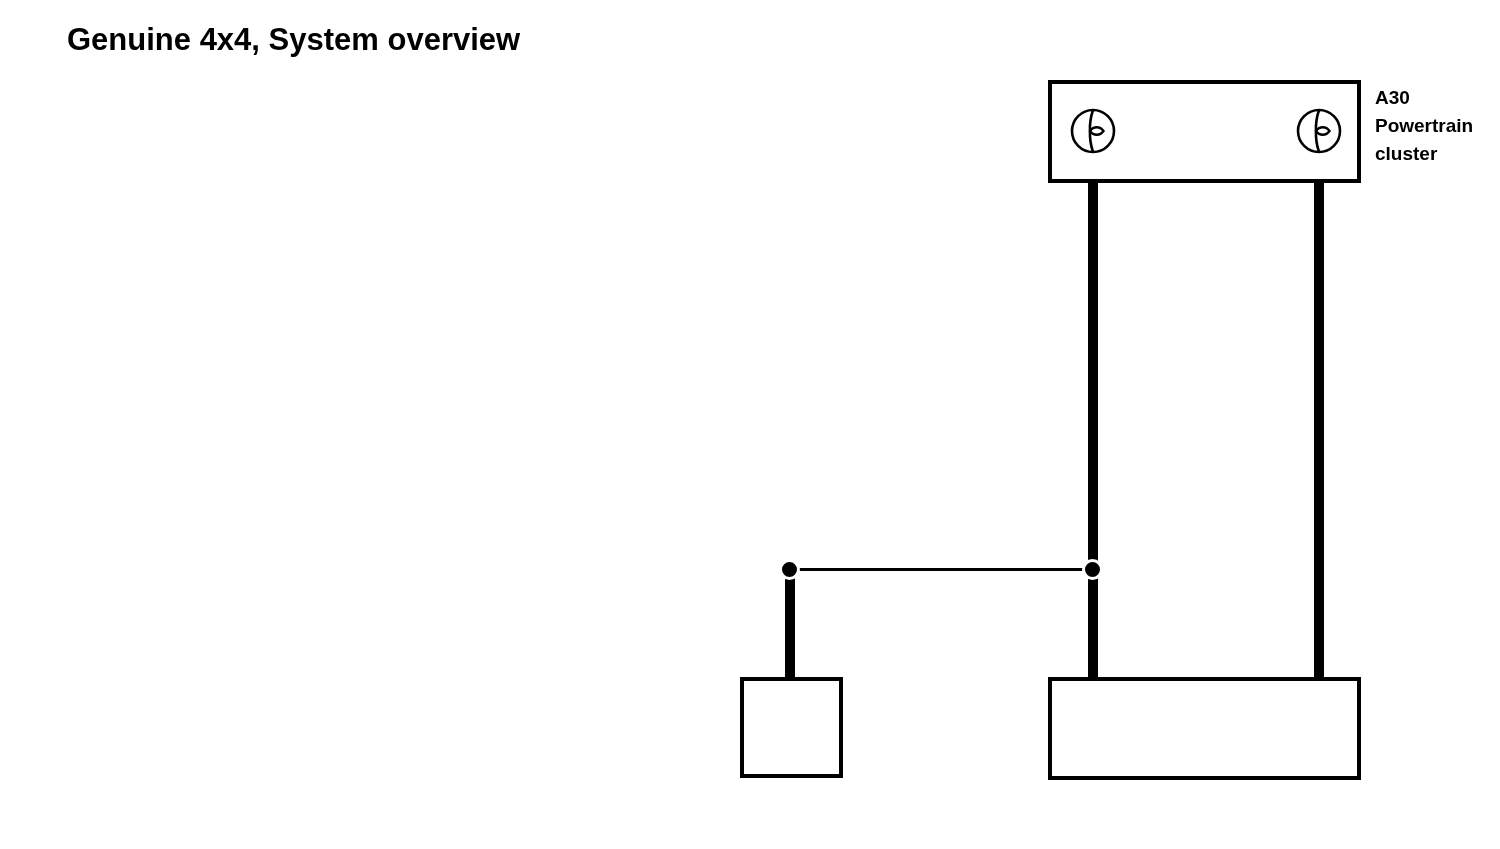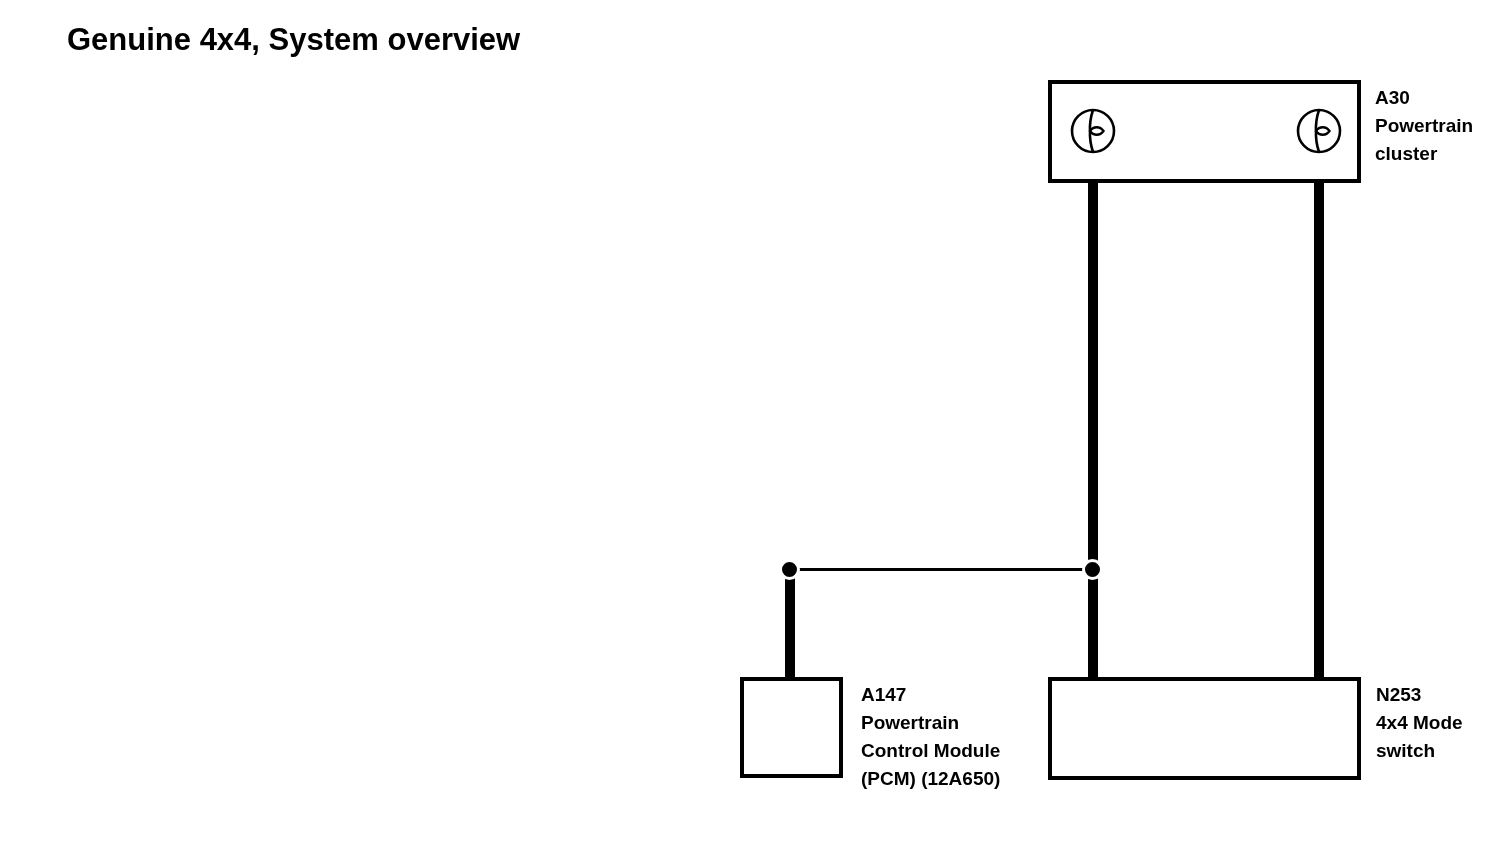--- a/index.html
+++ b/index.html
@@ -111,26 +111,15 @@
     <path d="M 0 -21 C -2 -15 -3.4 -8 -3 0 C -3.4 8 -2 15 0 21" fill="none" stroke="#000" stroke-width="2.6"></path>
     <path d="M -3 0 C 0.5 -5 7 -5 10.5 0 C 7 5 0.5 5 -3 0 Z" fill="none" stroke="#000" stroke-width="2.4"></path>
   </svg>
 
   <div class="comp-label" id="label-a30">
     <div>A30</div>
     <div>Powertrain</div>
     <div>cluster</div>
   </div>
 
-  <div class="comp-label" id="label-a147">
-    <div>A147</div>
-    <div>Powertrain</div>
-    <div>Control Module</div>
-    <div>(PCM) (12A650)</div>
-  </div>
 
-  <div class="comp-label" id="label-n253">
-    <div>N253</div>
-    <div>4x4 Mode</div>
-    <div>switch</div>
-  </div>
 
 </div>
 
 </body></html>

